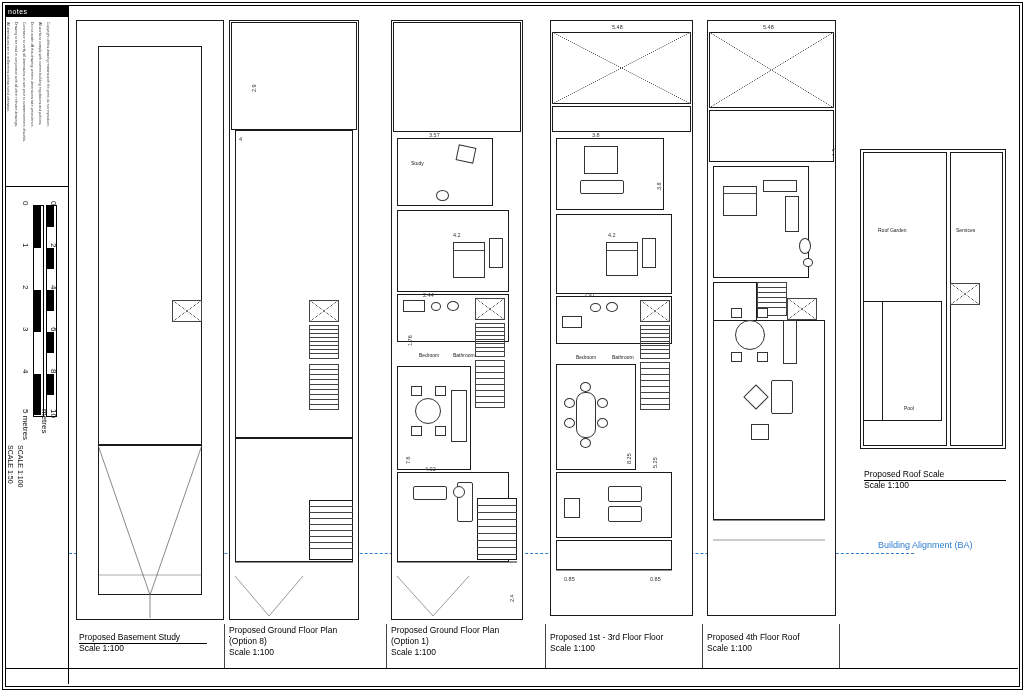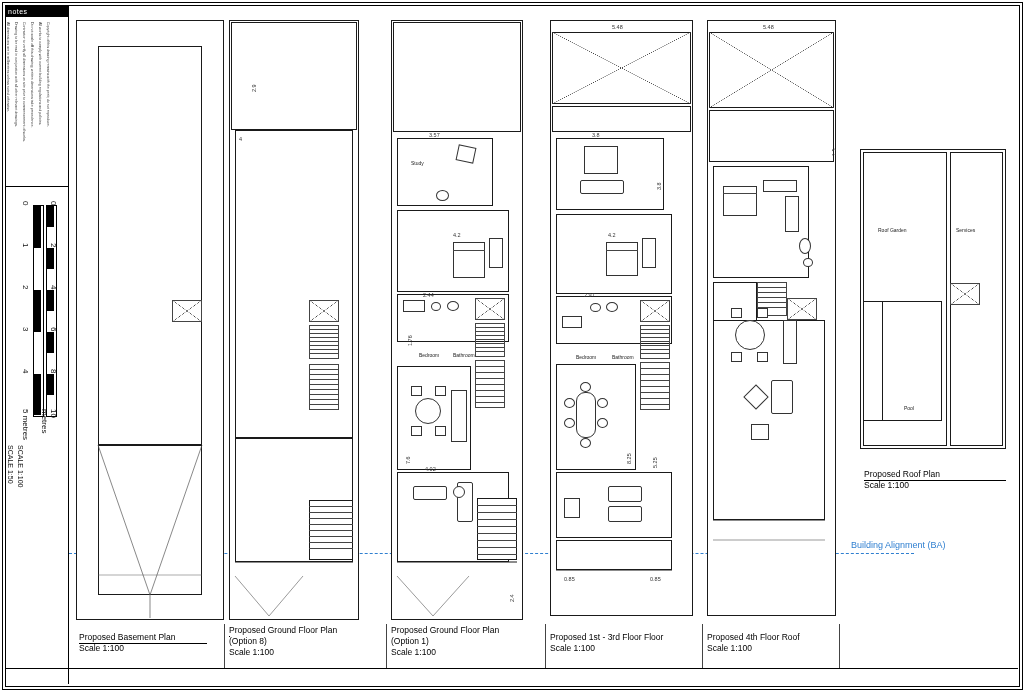--- a/index.html
+++ b/index.html
@@ -133,37 +133,37 @@
       <div class="sb-num" style="left:52px;top:222px;">10 metres</div>
       <div class="sb-label" style="left:8px;top:258px;">SCALE 1:50</div>
     </div>
   </div>
 
   <div class="bottom-strip"></div>
 
   <div class="draw">
 
     <div class="ba-line" style="left:0px;top:547px;width:845px;"></div>
-    <div class="ba-label" style="left:782px;top:534px;">Building Alignment (BA)</div>
+    <div class="ba-label" style="left:809px;top:534px;">Building Alignment (BA)</div>
 
     <div class="plan" style="left:7px;top:14px;width:148px;height:600px;">
       <div class="pbox hatch-brick" style="left:0;top:0;width:148px;height:600px;"></div>
       <div class="pbox" style="left:22px;top:26px;width:104px;height:399px;background:#fff;"></div>
       <div class="pbox" style="left:22px;top:425px;width:104px;height:150px;background:#fff;"></div>
       <div class="thin" style="left:96px;top:280px;width:30px;height:22px;"></div>
       <div class="xcross" style="left:96px;top:280px;width:30px;height:22px;"></div>
       <svg class="ov" width="148" height="600">
         <polyline points="22,425 74,575 126,425" fill="none" stroke="#555" stroke-width="0.7"></polyline>
         <line x1="74" y1="575" x2="74" y2="598" stroke="#555" stroke-width="0.7"></line>
         <line x1="22" y1="555" x2="126" y2="555" stroke="#555" stroke-width="0.5"></line>
       </svg>
       <div class="thin" style="left:96px;top:424px;width:30px;height:2px;border:none;background:#1a1a1a;"></div>
     </div>
     <div class="caption" style="left:10px;top:626px;">
-      <span>Proposed Basement Plan</span><br>
+      <span>Proposed Basement Study</span><br>
       <span>Scale 1:100</span>
     </div>
     <div class="cap-rule" style="left:10px;top:637px;width:128px;"></div>
 
     <div class="plan" style="left:160px;top:14px;width:130px;height:600px;">
       <div class="pbox" style="left:0;top:0;width:130px;height:600px;"></div>
 
       <div class="pbox hatch-tile" style="left:2px;top:2px;width:126px;height:108px;"></div>
 
       <div class="pbox" style="left:6px;top:110px;width:118px;height:308px;background:#fff;"></div>
@@ -456,21 +456,21 @@
       <div class="pbox hatch-tile" style="left:90px;top:3px;width:53px;height:294px;"></div>
       <div class="rlabel" style="left:18px;top:78px;">Roof Garden</div>
       <div class="rlabel" style="left:96px;top:78px;">Services</div>
       <div class="thin" style="left:90px;top:134px;width:30px;height:22px;background:#fff;"></div>
       <div class="xcross" style="left:90px;top:134px;width:30px;height:22px;"></div>
       <div class="pbox hatch-diag" style="left:22px;top:152px;width:60px;height:120px;"></div>
       <div class="rlabel" style="left:44px;top:256px;">Pool</div>
       <div class="pbox" style="left:3px;top:152px;width:20px;height:120px;background:#fff;"></div>
     </div>
     <div class="caption" style="left:795px;top:463px;">
-      <span>Proposed Roof Plan</span><br>
+      <span>Proposed Roof Scale</span><br>
       <span>Scale 1:100</span>
     </div>
     <div class="cap-rule" style="left:795px;top:474px;width:142px;"></div>
 
     <div class="vthin" style="left:155px;top:618px;height:44px;"></div>
     <div class="vthin" style="left:317px;top:618px;height:44px;"></div>
     <div class="vthin" style="left:476px;top:618px;height:44px;"></div>
     <div class="vthin" style="left:633px;top:618px;height:44px;"></div>
     <div class="vthin" style="left:770px;top:618px;height:44px;"></div>
   </div>

